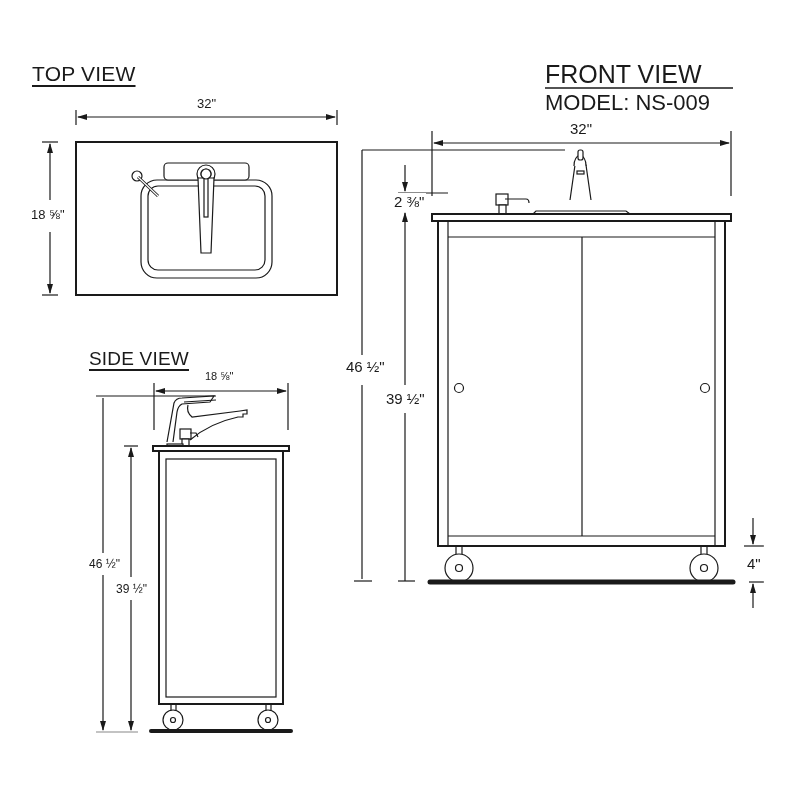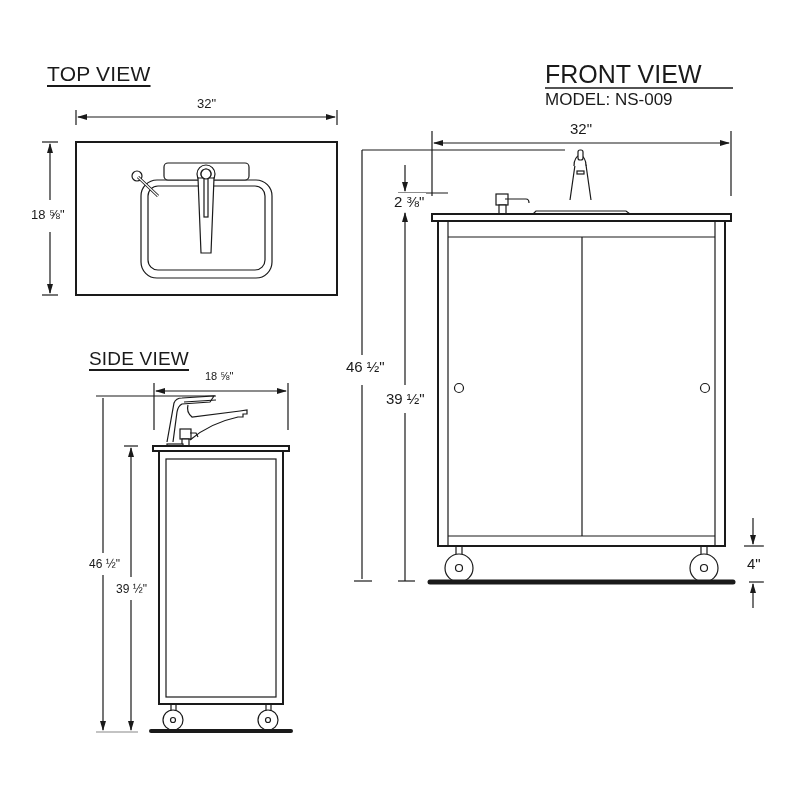--- a/index.html
+++ b/index.html
@@ -1,21 +1,21 @@
 <!DOCTYPE html>
 <html><head>
 <meta charset="utf-8">
 <style>
   html, body { margin: 0; padding: 0; background: #ffffff; }
   body { width: 792px; height: 792px; position: relative; overflow: hidden; font-family: "Liberation Sans", sans-serif; color: #1a1a1a; }
   .label { position: absolute; white-space: nowrap; font-family: "Liberation Sans", sans-serif; color: #1a1a1a; }
   .view-title { font-size: 21px; letter-spacing: 0.2px; }
   .view-title.u { text-decoration: underline; text-underline-offset: 4px; text-decoration-thickness: 1.5px; }
   .front-title { font-size: 25px; }
-  .model { font-size: 17px; text-align: center; }
+  .model { font-size: 22px; text-align: center; }
   .dim { font-size: 13px; background: #fff; padding: 0 1px; }
   .dim-lg { font-size: 15px; background: #fff; padding: 0 2px; }
   svg.drawing { position: absolute; left: 0; top: 0; }
 </style>
 </head>
 <body>
 
 <svg class="drawing" width="792" height="792" viewBox="0 0 792 792" xmlns="http://www.w3.org/2000/svg">
   <defs>
     <marker id="arr" markerWidth="10" markerHeight="8" refX="9" refY="4" orient="auto-start-reverse" markerUnits="userSpaceOnUse">
@@ -151,21 +151,21 @@
       <circle cx="173" cy="720" r="2.5"></circle>
       <rect x="266" y="704" width="5" height="7"></rect>
       <circle cx="268" cy="720" r="10" fill="#fff"></circle>
       <circle cx="268" cy="720" r="2.5"></circle>
 
       <line x1="151" y1="731" x2="291" y2="731" stroke-width="4" stroke-linecap="round"></line>
     </g>
   </g>
 </svg>
 
-<div class="label view-title u" style="left:47px; top:62px;">TOP VIEW</div>
+<div class="label view-title u" style="left:32px; top:62px;">TOP VIEW</div>
 <div class="label dim" style="left:196px; top:96px;">32"</div>
 <div class="label dim" style="left:30px; top:207px;">18 ⅝"</div>
 
 <div class="label front-title" style="left:545px; top:60px;">FRONT VIEW</div>
 <div class="label model" style="left:545px; top:90px;">MODEL:  NS-009</div>
 <div class="label dim-lg" style="left:568px; top:120px;">32"</div>
 <div class="label dim-lg" style="left:392px; top:193px;">2 ⅜"</div>
 <div class="label dim-lg" style="left:344px; top:358px;">46 ½"</div>
 <div class="label dim-lg" style="left:384px; top:390px;">39 ½"</div>
 <div class="label dim-lg" style="left:745px; top:555px;">4"</div>

